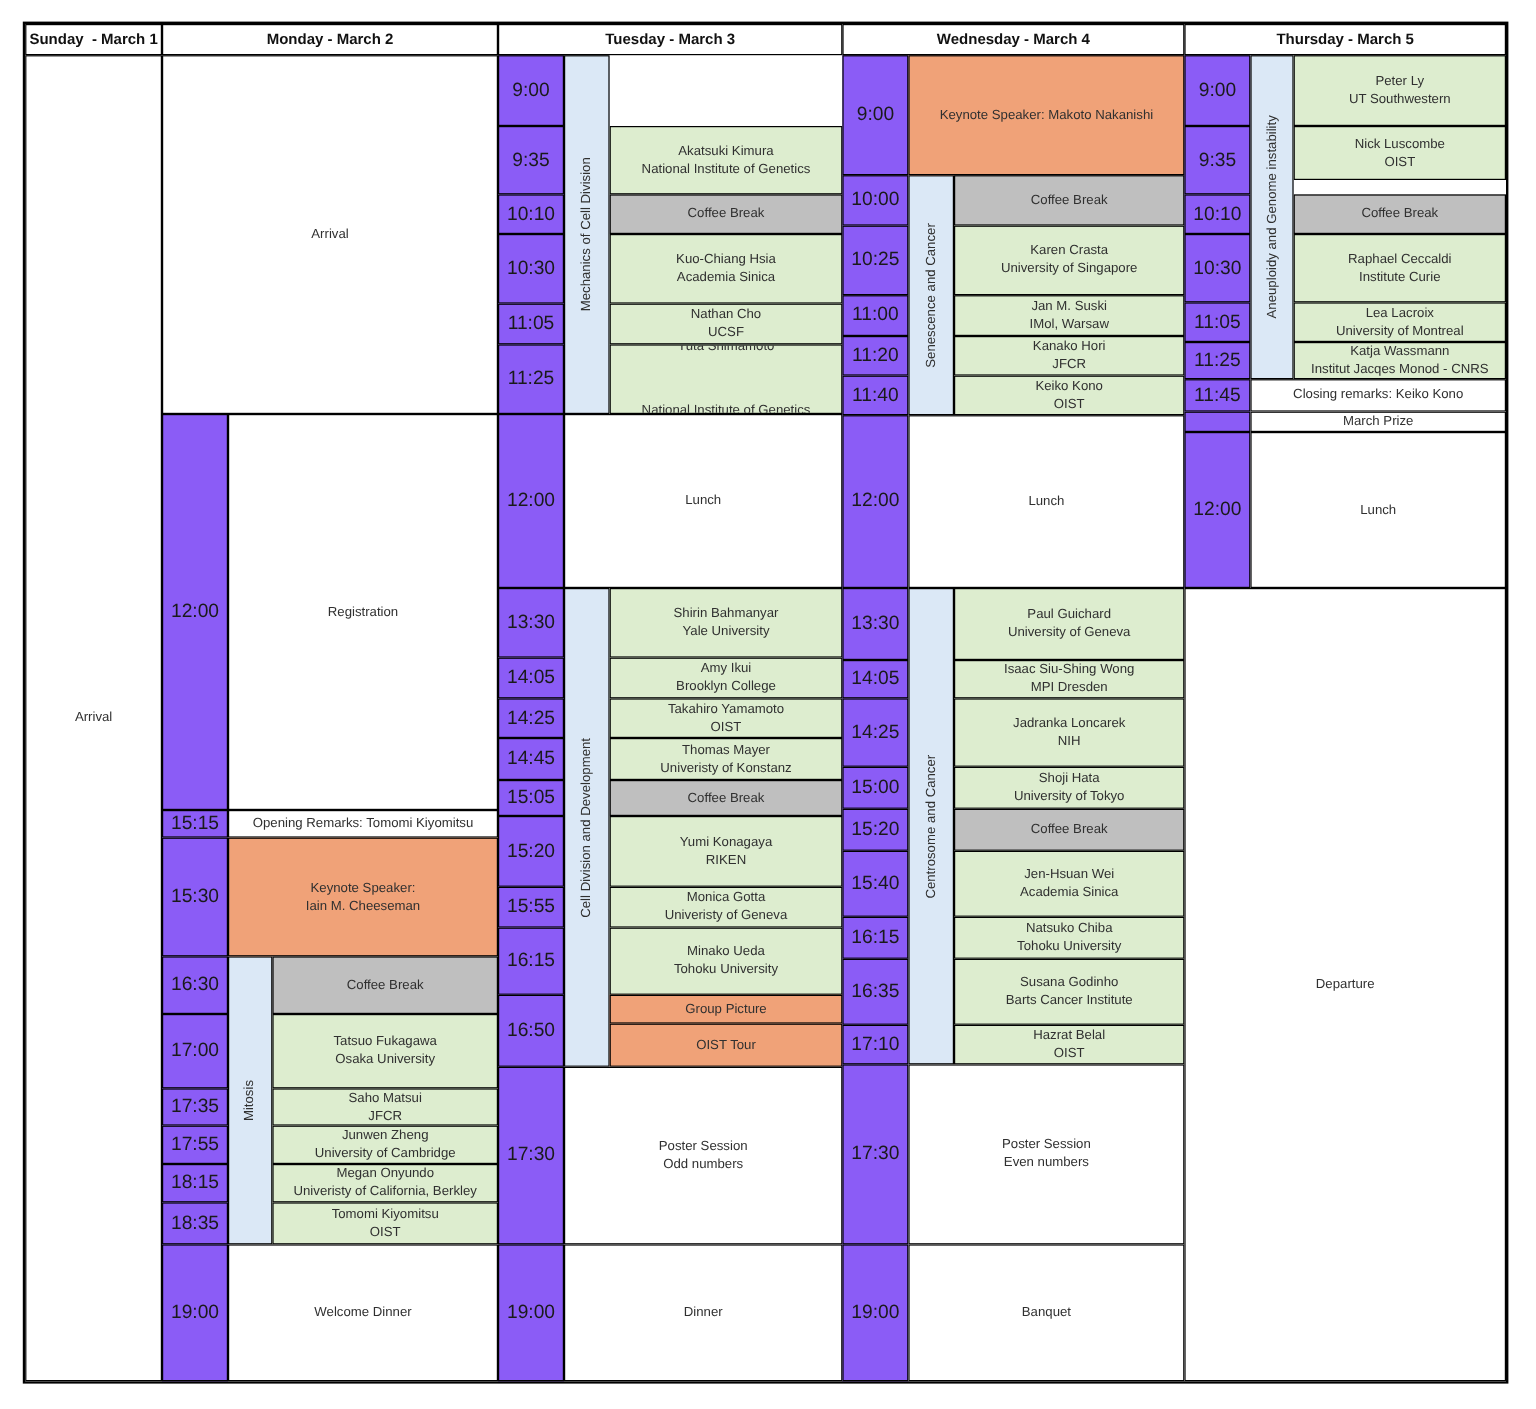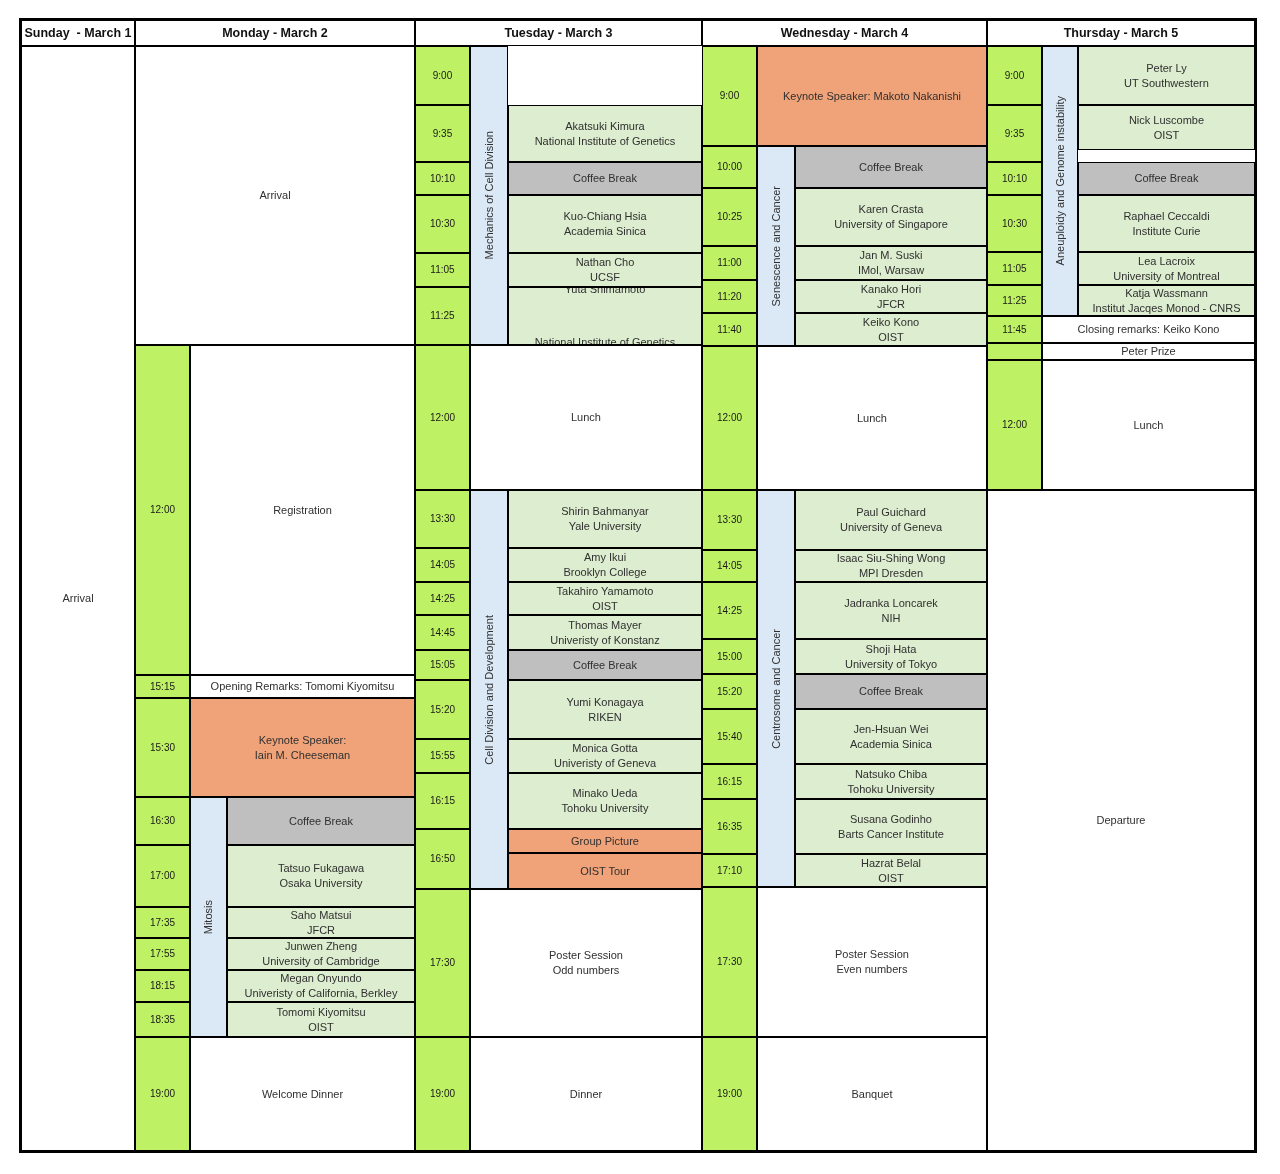--- a/index.html
+++ b/index.html
@@ -19,21 +19,21 @@
   }
   .day-body { position: relative; height: 1105px; }
 
   .cell {
     position: absolute; border: 1px solid #000;
     display: flex; flex-direction: column;
     align-items: center; justify-content: center;
     text-align: center; overflow: hidden;
     font-size: 11px; line-height: 1.32;
   }
-  .time-cell { font-size: 10px; color: #1a1a1a; background: #bef264; }
+  .time-cell { font-size: 16px; color: #1a1a1a; background: #8b5cf6; }
   .bar-cell { background: var(--track-blue); }
   .bar-cell .vertical-text {
     writing-mode: vertical-rl; transform: rotate(180deg);
     font-size: 11px; color: #303030; white-space: nowrap;
   }
   .bg-white  { background: #ffffff; }
   .bg-green  { background: var(--event-green); }
   .bg-orange { background: var(--keynote-orange); }
   .bg-gray   { background: var(--break-gray); }
   .event-cell div { width: 100%; }
@@ -443,21 +443,21 @@
           <div class="">University of Montreal</div>
         </div>
         <div class="cell event-cell bg-green" style="left: 91px; width: 177px; top: 239px; height: 31px;">
           <div class="">Katja Wassmann</div>
           <div class="">Institut Jacqes Monod - CNRS</div>
         </div>
         <div class="cell event-cell bg-white" style="left: 55px; width: 213px; top: 270px; height: 27px;">
           <div class="">Closing remarks: Keiko Kono</div>
         </div>
         <div class="cell event-cell bg-white" style="left: 55px; width: 213px; top: 297px; height: 17px;">
-          <div class="">Peter Prize</div>
+          <div class="">March Prize</div>
         </div>
         <div class="cell event-cell bg-white" style="left: 55px; width: 213px; top: 314px; height: 130px;">
           <div class="">Lunch</div>
         </div>
         <div class="cell event-cell bg-white" style="left: 0px; width: 268px; top: 444px; height: 661px;">
           <div class="">Departure</div>
         </div>
       </div>
     </div>
   </div>

